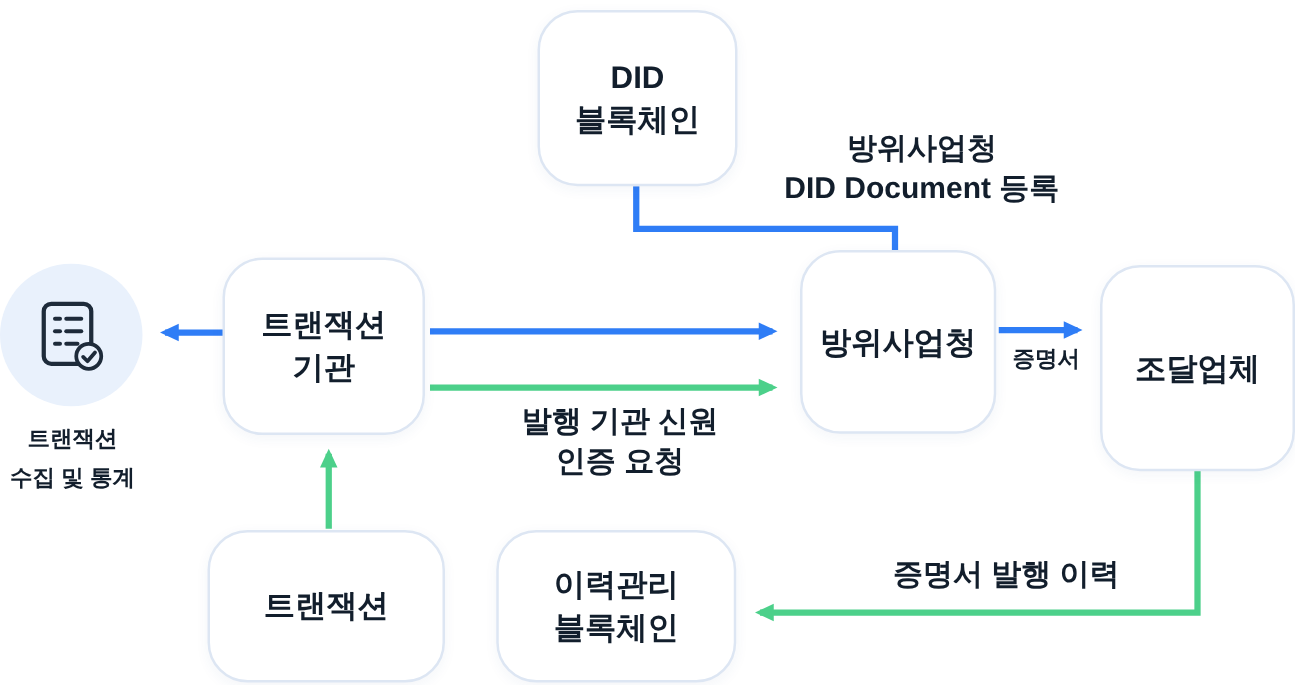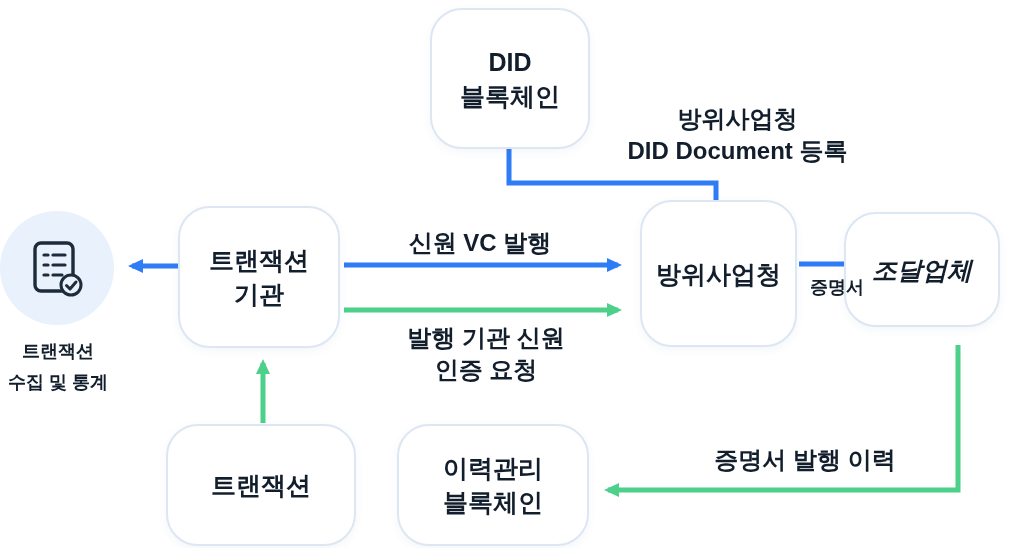--- a/index.html
+++ b/index.html
@@ -89,21 +89,21 @@
 
   <div class="node" style="left:178px;top:206px;width:162px;height:142px;">
     <span>트랜잭션</span>
     <span>기관</span>
   </div>
 
   <div class="node" style="left:640px;top:200px;width:157px;height:147px;">
     <span>방위사업청</span>
   </div>
 
-  <div class="node" style="left:844px;top:212px;width:156px;height:115px;font-style:italic;">
+  <div class="node" style="left:880px;top:212px;width:156px;height:165px;">
     <span>조달업체</span>
   </div>
 
   <div class="node" style="left:397px;top:424px;width:192px;height:122px;">
     <span>이력관리</span>
     <span>블록체인</span>
   </div>
 
   <div class="node" style="left:166px;top:424px;width:190px;height:122px;">
     <span>트랜잭션</span>
@@ -112,25 +112,22 @@
   <div class="label big" style="left:595px;top:103px;width:285px;">
     <div>방위사업청</div>
     <div>DID Document 등록</div>
   </div>
 
   <div class="label" style="left:-8px;top:336px;width:132px;">
     <div>트랜잭션</div>
     <div>수집 및 통계</div>
   </div>
 
-  <div class="label big" style="left:350px;top:227px;width:260px;">
-    <div>신원 VC 발행</div>
-  </div>
 
-  <div class="label big" style="left:356px;top:322px;width:260px;">
+  <div class="label big" style="left:366px;top:322px;width:260px;">
     <div>발행 기관 신원</div>
     <div>인증 요청</div>
   </div>
 
   <div class="label" style="left:796px;top:272px;width:82px;">
     <div>증명서</div>
   </div>
 
   <div class="label big" style="left:680px;top:444px;width:250px;">
     <div>증명서 발행 이력</div>

